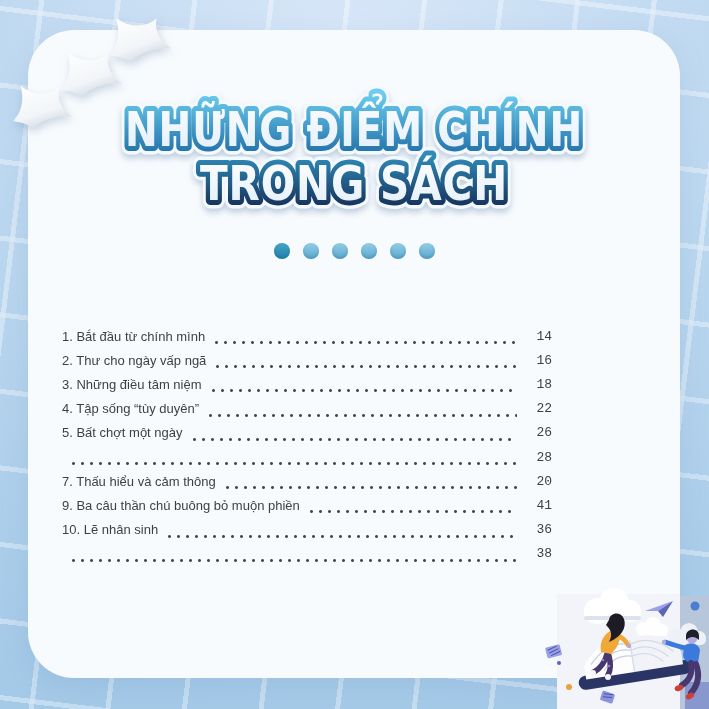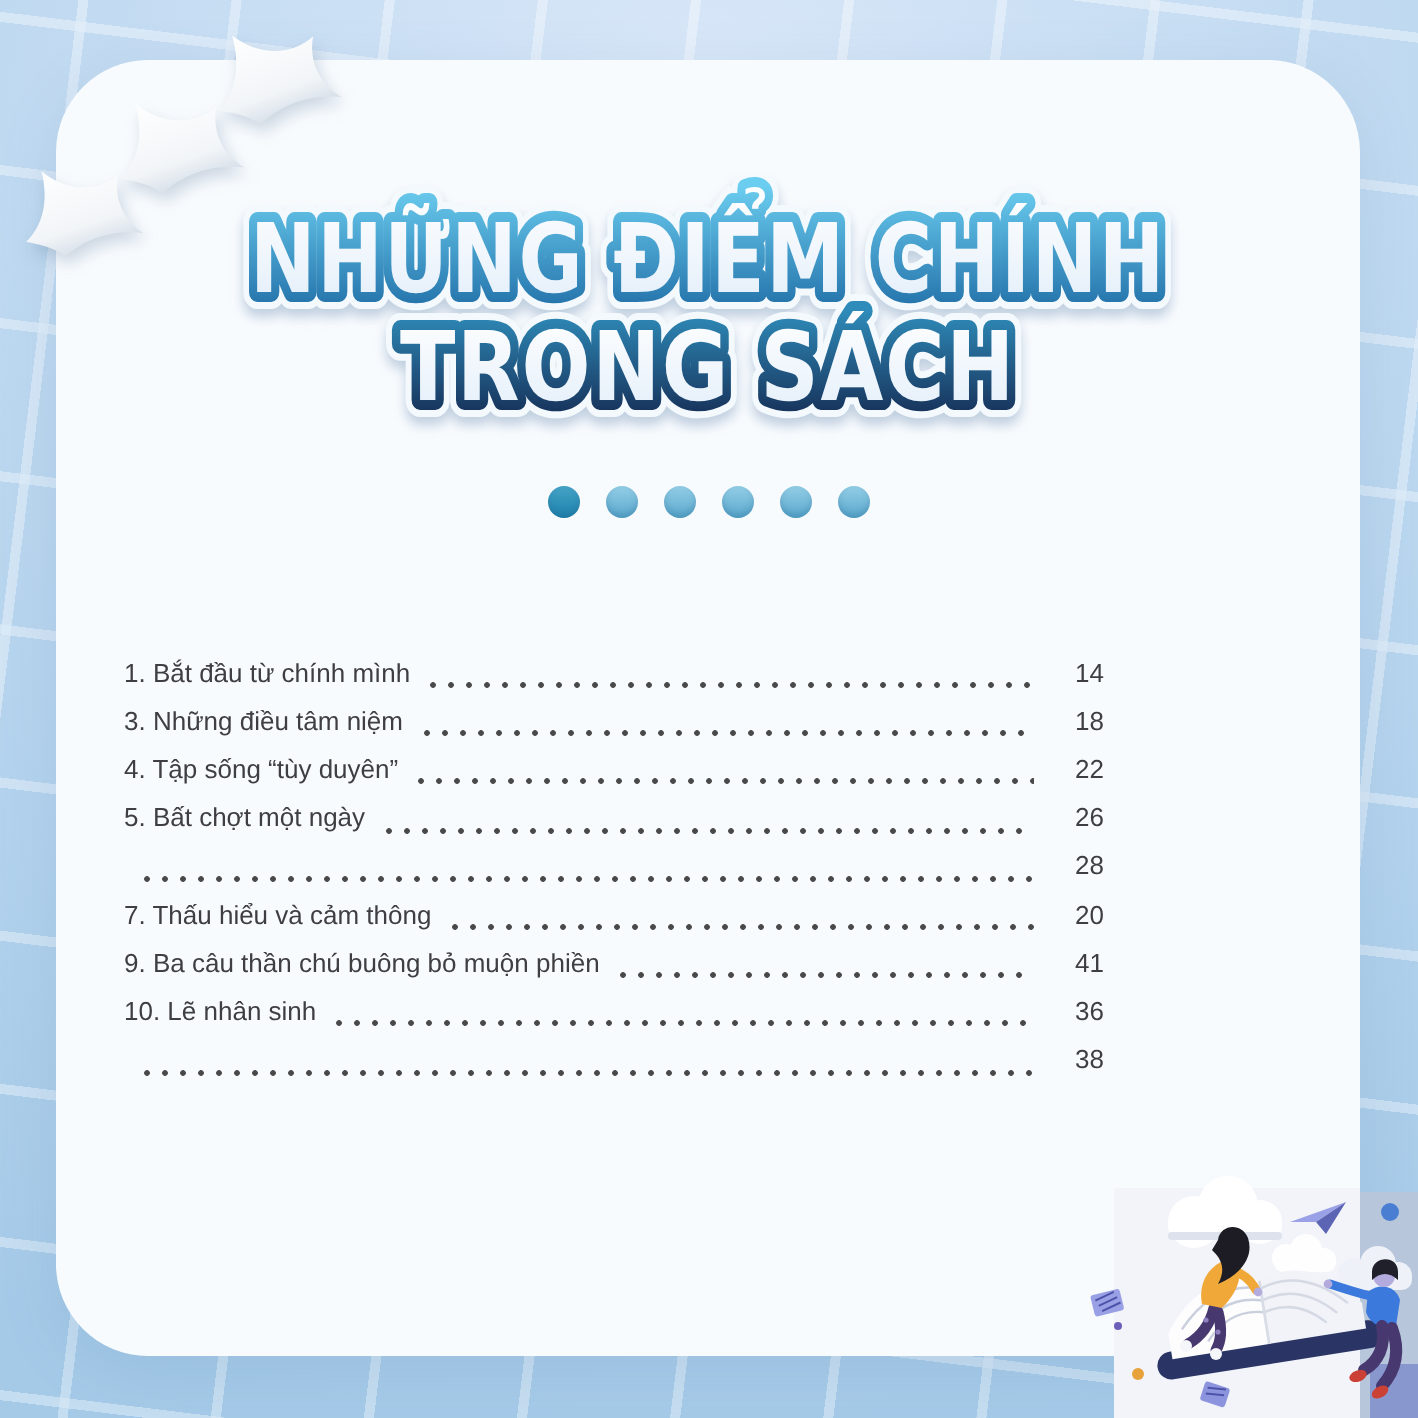--- a/index.html
+++ b/index.html
@@ -35,21 +35,21 @@
     box-shadow:inset 0 -2px 3px rgba(30,90,130,.25);}
   .dot-first{background:linear-gradient(180deg,#45a3c6 0%,#1d82ad 100%);}
 
   
   .toc{position:absolute;left:62px;right:64px;top:324px;}
   .toc-row{display:flex;align-items:center;height:24.2px;font-size:13px;color:#3f3f41;}
   .toc-label{white-space:nowrap;}
   .toc-leader{flex:1;height:3px;margin:13px 5px 0 10px;
     background-image:radial-gradient(circle at 1.5px 1.5px,#4a4a4a 1.25px,transparent 1.6px);
     background-size:9px 3px;background-repeat:repeat-x;}
-  .toc-page{min-width:30px;text-align:right;white-space:nowrap;}
+  .toc-page{min-width:30px;text-align:right;white-space:nowrap;font-family:Liberation Mono, monospace;}
 
   .illu-svg{position:absolute;left:539px;top:584px;width:170px;height:125px;}
 </style>
 </head>
 <body>
 
 <div class="stage">
 
   <div class="grid-layer"></div>
 
@@ -109,20 +109,25 @@
       <span class="dot"></span>
       <span class="dot"></span>
       <span class="dot"></span>
     </div>
 
   <div class="toc">
     <div class="toc-row">
         <span class="toc-label">1. Bắt đầu từ chính mình</span>
         <span class="toc-leader"></span>
         <span class="toc-page">14</span>
+      </div>
+    <div class="toc-row">
+        <span class="toc-label">2. Thư cho ngày vấp ngã</span>
+        <span class="toc-leader"></span>
+        <span class="toc-page">16</span>
       </div>
     <div class="toc-row">
         <span class="toc-label">3. Những điều tâm niệm</span>
         <span class="toc-leader"></span>
         <span class="toc-page">18</span>
       </div>
     <div class="toc-row">
         <span class="toc-label">4. Tập sống “tùy duyên”</span>
         <span class="toc-leader"></span>
         <span class="toc-page">22</span>

